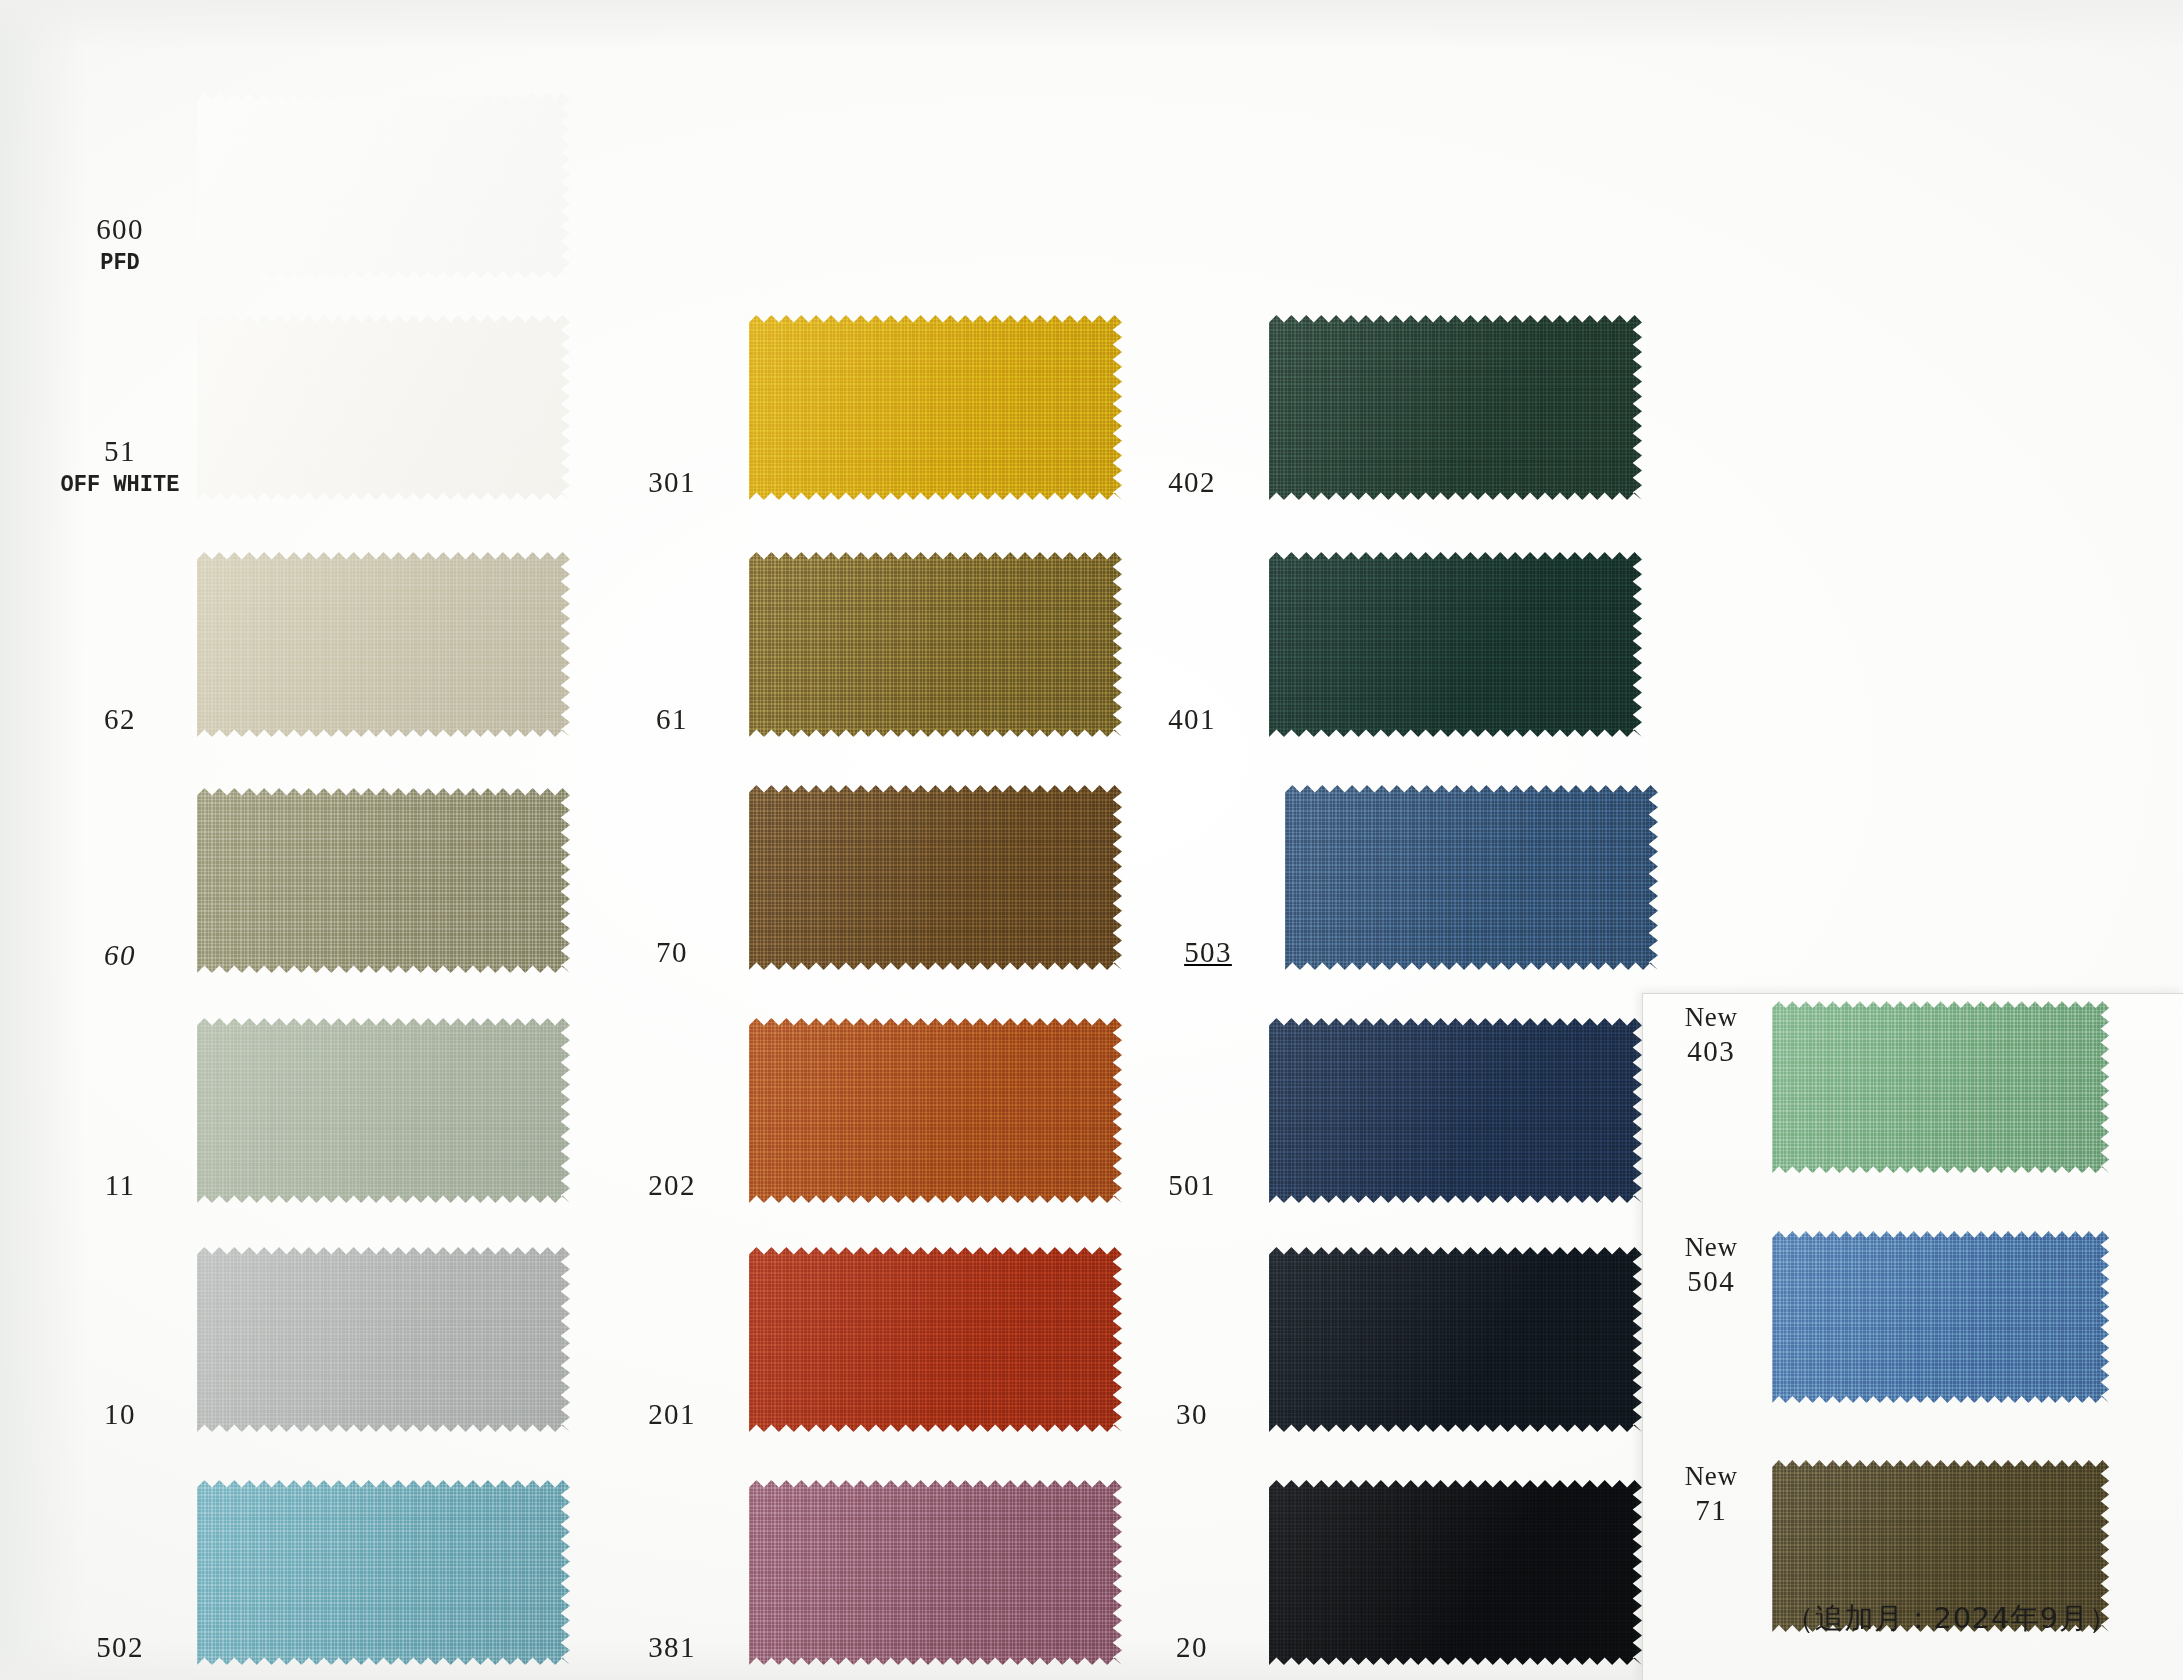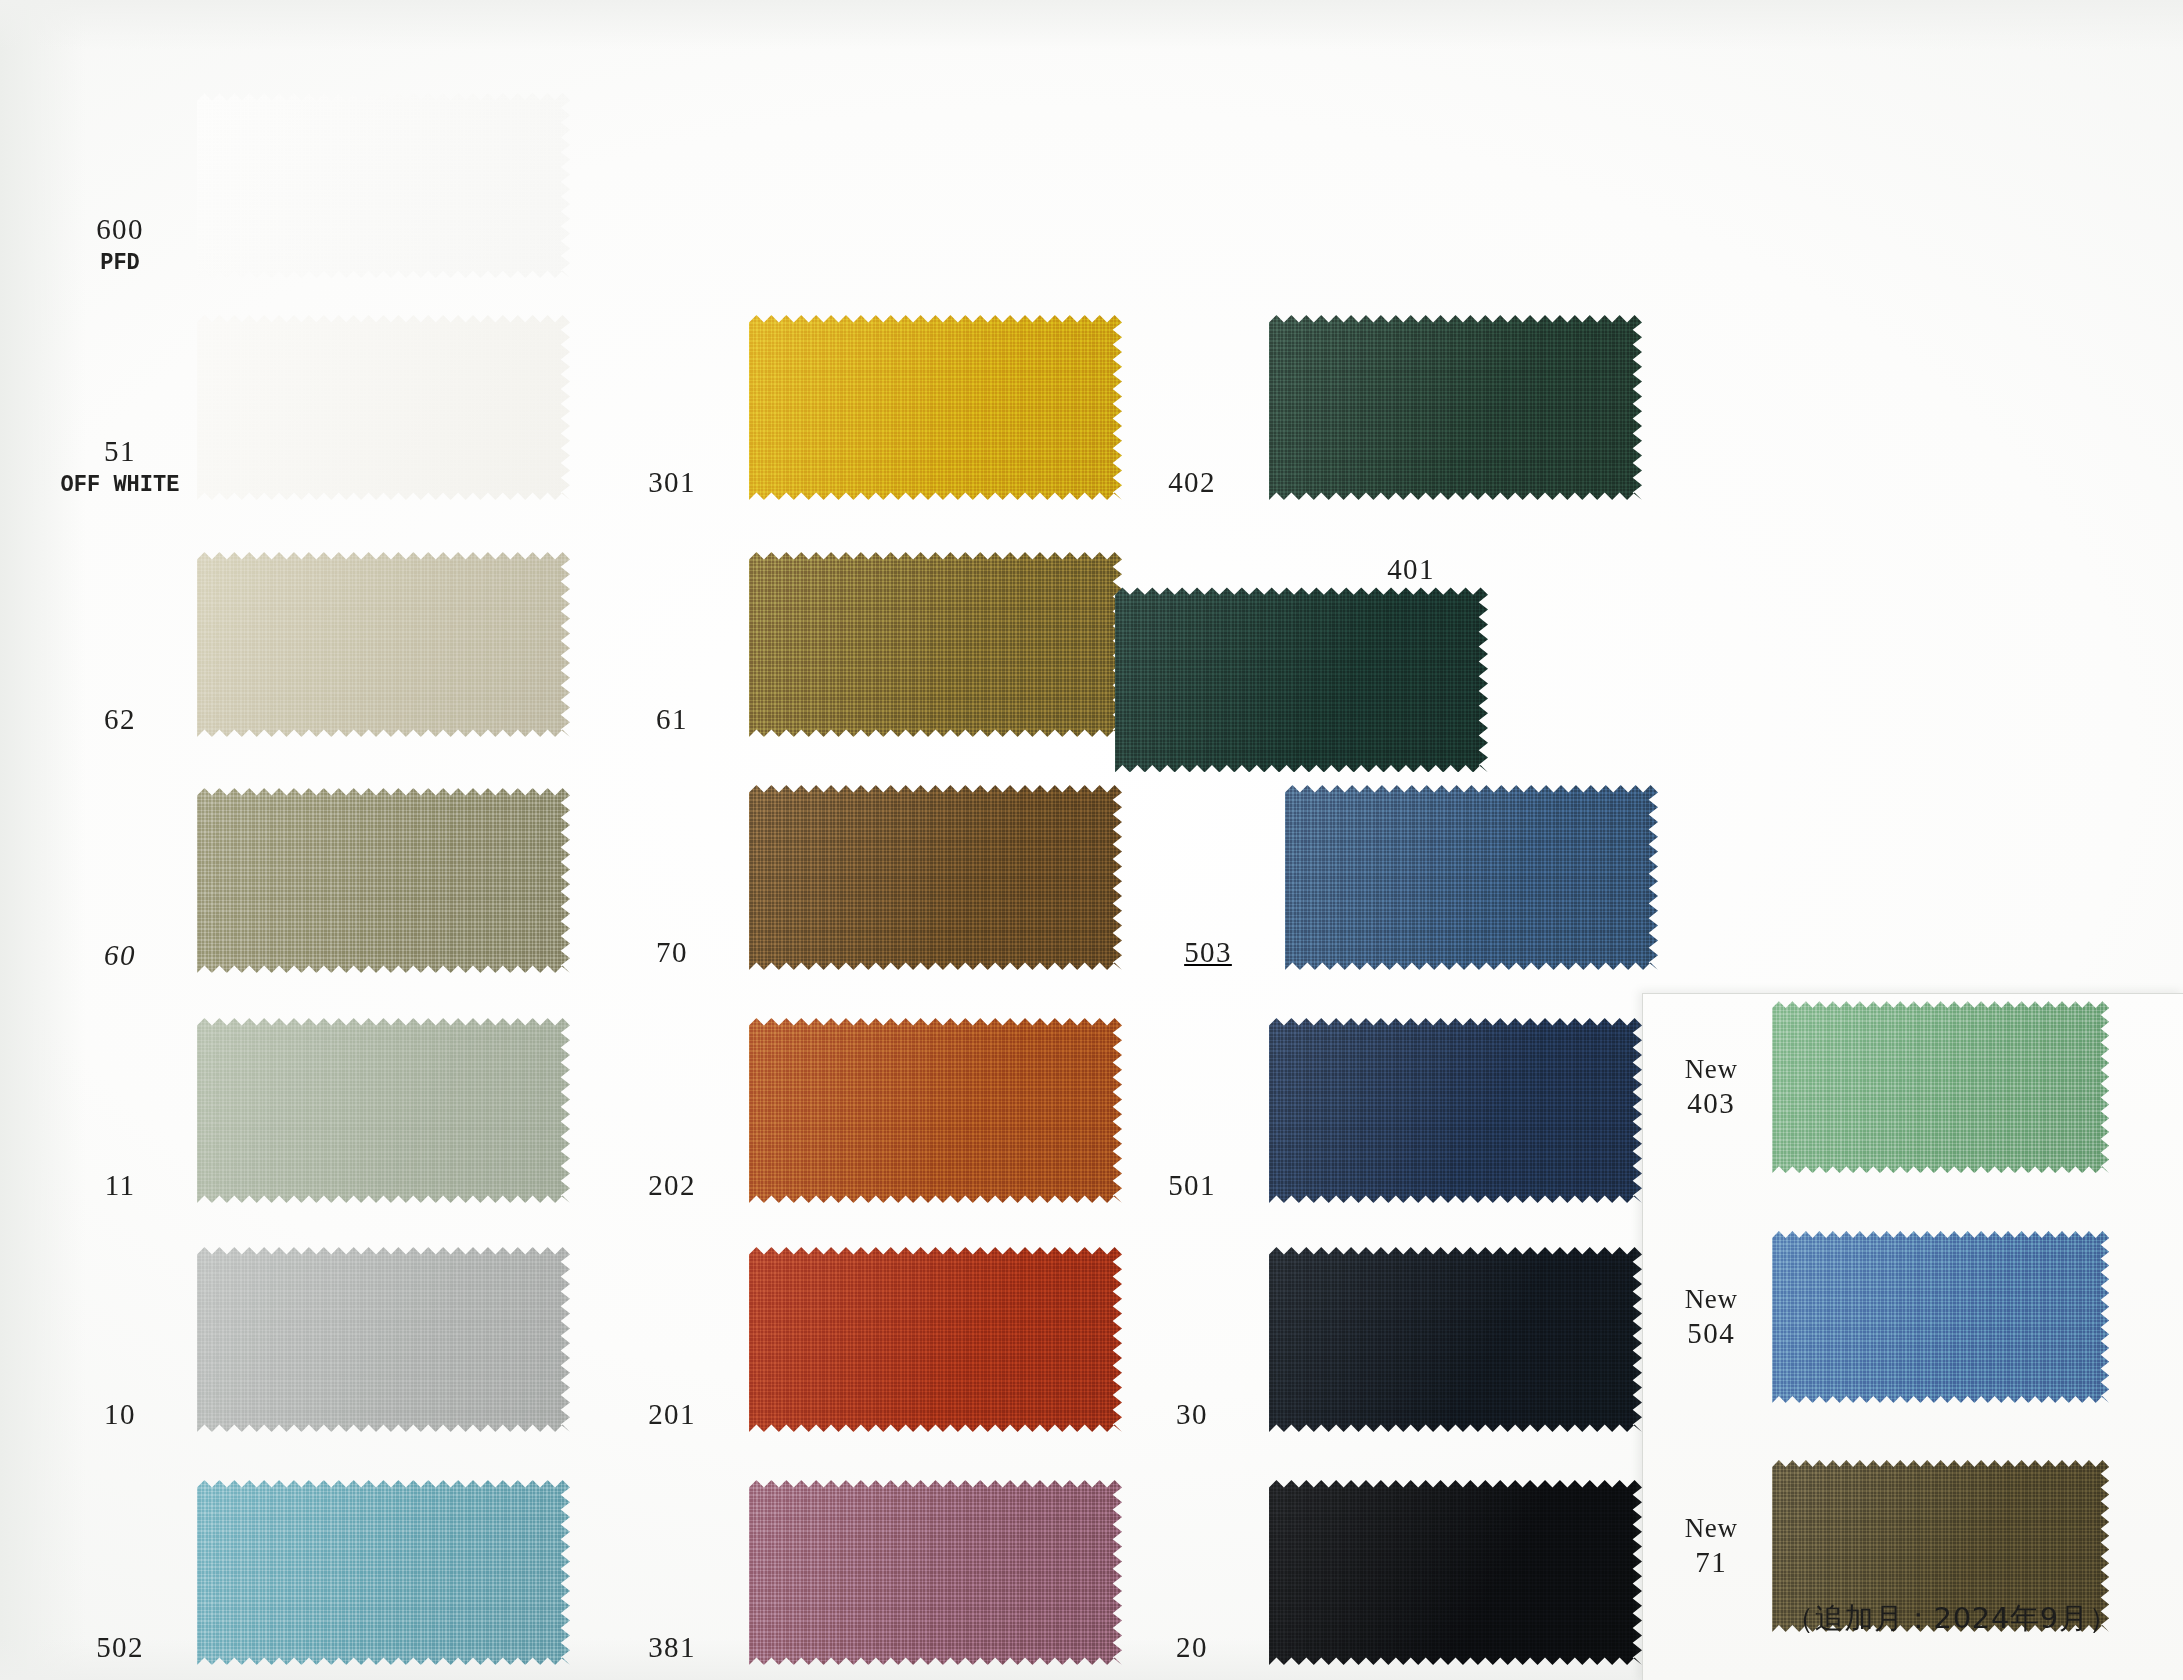--- a/index.html
+++ b/index.html
@@ -151,21 +151,20 @@
     width: 541px;
     height: 688px;
     background: linear-gradient(180deg, #fdfdfc 0%, #f8f8f6 100%);
     border-left: 1.4px solid #d9dbd7;
     border-top: 1.4px solid #d9dbd7;
     box-shadow: -2.9px -2.2px 8.6px rgba(120,125,120,0.14);
   }
   .new-row {
     position: absolute;
     display: flex;
-    align-items: center;
   }
   .new-row .label { width: 122px; }
   .new-row .swatch-wrap { width: 337px; height: 172px; }
 
   .footnote {
     position: absolute;
     left: 1785px;
     top: 1599px;
     font-family: "DejaVu Sans", sans-serif;
     font-size: 29px;
@@ -327,21 +326,21 @@
   <div class="row" style="left:0; top:0;">
     <div class="label">
       <span class="code">402</span>
     </div>
     <div class="swatch-wrap">
       <div class="swatch-shadow"></div>
       <div class="swatch" style="background-color:#284437;"></div>
     </div>
   </div>
 
-  <div class="row" style="left:0; top:237px;flex-direction:column;">
+  <div class="row" style="left:0; top:237px;">
     <div class="label">
       <span class="code">401</span>
     </div>
     <div class="swatch-wrap">
       <div class="swatch-shadow"></div>
       <div class="swatch" style="background-color:#1d3b33;"></div>
     </div>
   </div>
 
   <div class="row" style="left:16px; top:470px;text-decoration:underline;">

